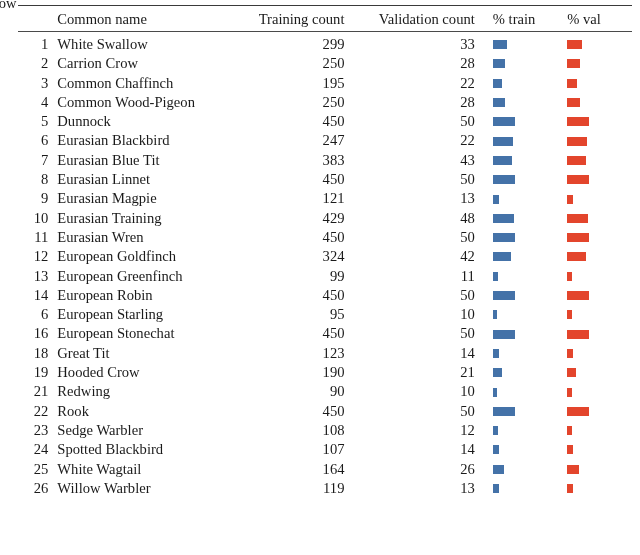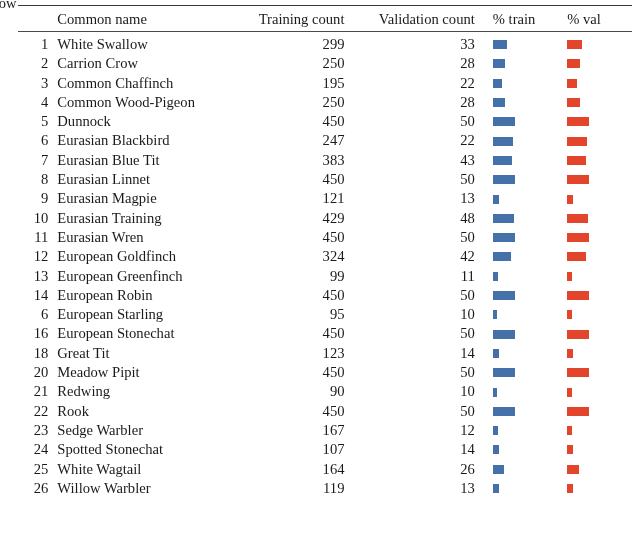--- a/index.html
+++ b/index.html
@@ -258,54 +258,54 @@
         </tr>
         <tr>
           <td class="c-idx">18</td>
           <td class="c-name">Great Tit</td>
           <td class="c-train">123</td>
           <td class="c-val">14</td>
           <td class="c-ptrain"><span class="bar" style="background: rgb(68, 114, 168); width: 6.01px;"></span></td>
           <td class="c-pval"><span class="bar" style="background: rgb(227, 69, 44); width: 6.16px;"></span></td>
         </tr>
         <tr>
-          <td class="c-idx">20</td>
-          <td class="c-name">Meadow Pipit</td>
-          <td class="c-train">450</td>
-          <td class="c-val">50</td>
-          <td class="c-ptrain"><span class="bar" style="background: rgb(68, 114, 168); width: 22px;"></span></td>
-          <td class="c-pval"><span class="bar" style="background: rgb(227, 69, 44); width: 22px;"></span></td>
+          <td class="c-idx">19</td>
+          <td class="c-name">Hooded Crow</td>
+          <td class="c-train">190</td>
+          <td class="c-val">21</td>
+          <td class="c-ptrain"><span class="bar" style="background: rgb(68, 114, 168); width: 9.29px;"></span></td>
+          <td class="c-pval"><span class="bar" style="background: rgb(227, 69, 44); width: 9.24px;"></span></td>
         </tr>
         <tr>
           <td class="c-idx">21</td>
           <td class="c-name">Redwing</td>
           <td class="c-train">90</td>
           <td class="c-val">10</td>
           <td class="c-ptrain"><span class="bar" style="background: rgb(68, 114, 168); width: 4.4px;"></span></td>
           <td class="c-pval"><span class="bar" style="background: rgb(227, 69, 44); width: 4.4px;"></span></td>
         </tr>
         <tr>
           <td class="c-idx">22</td>
           <td class="c-name">Rook</td>
           <td class="c-train">450</td>
           <td class="c-val">50</td>
           <td class="c-ptrain"><span class="bar" style="background: rgb(68, 114, 168); width: 22px;"></span></td>
           <td class="c-pval"><span class="bar" style="background: rgb(227, 69, 44); width: 22px;"></span></td>
         </tr>
         <tr>
           <td class="c-idx">23</td>
           <td class="c-name">Sedge Warbler</td>
-          <td class="c-train">167</td>
+          <td class="c-train">108</td>
           <td class="c-val">12</td>
           <td class="c-ptrain"><span class="bar" style="background: rgb(68, 114, 168); width: 5.28px;"></span></td>
           <td class="c-pval"><span class="bar" style="background: rgb(227, 69, 44); width: 5.28px;"></span></td>
         </tr>
         <tr>
           <td class="c-idx">24</td>
-          <td class="c-name">Spotted Stonechat</td>
+          <td class="c-name">Spotted Blackbird</td>
           <td class="c-train">107</td>
           <td class="c-val">14</td>
           <td class="c-ptrain"><span class="bar" style="background: rgb(68, 114, 168); width: 6.11px;"></span></td>
           <td class="c-pval"><span class="bar" style="background: rgb(227, 69, 44); width: 6.16px;"></span></td>
         </tr>
         <tr>
           <td class="c-idx">25</td>
           <td class="c-name">White Wagtail</td>
           <td class="c-train">164</td>
           <td class="c-val">26</td>

